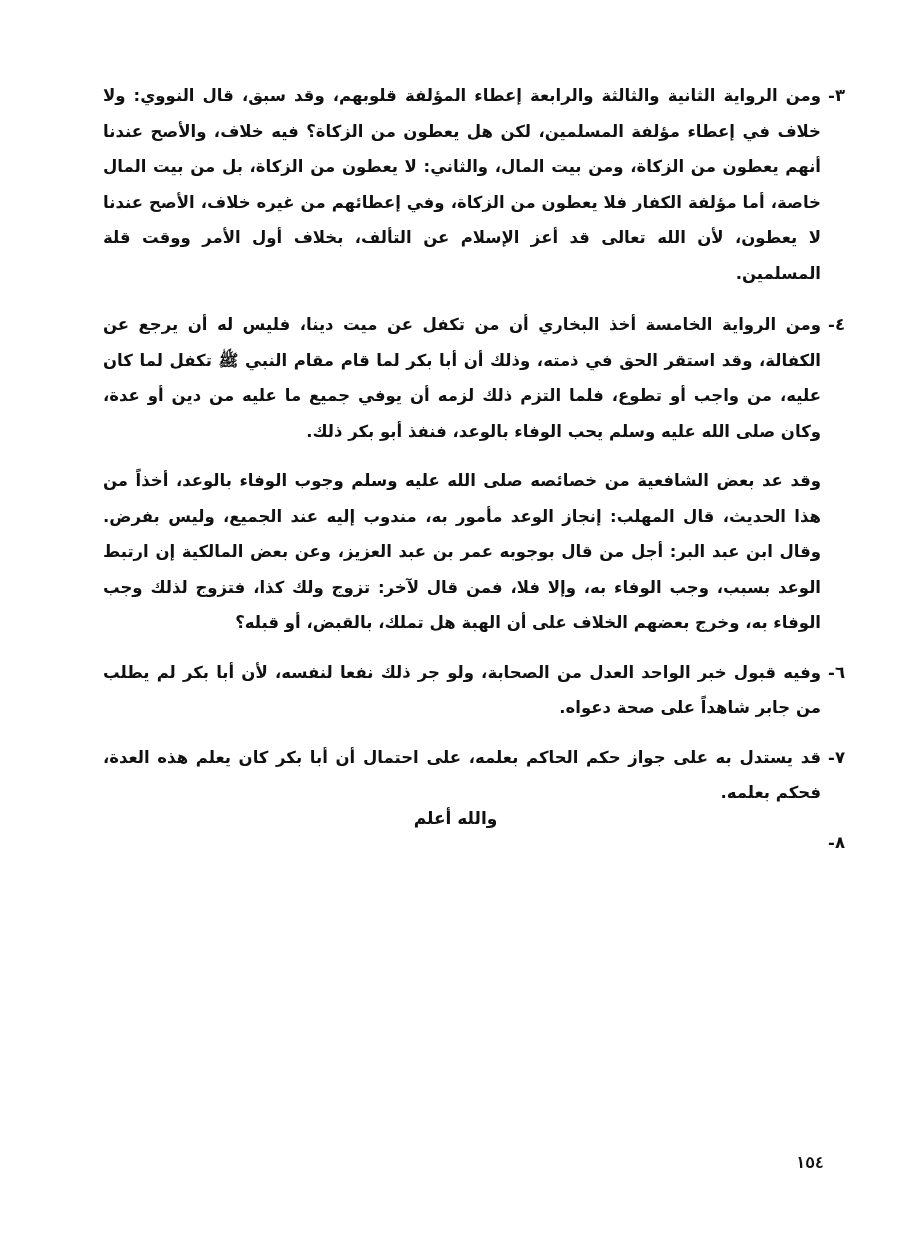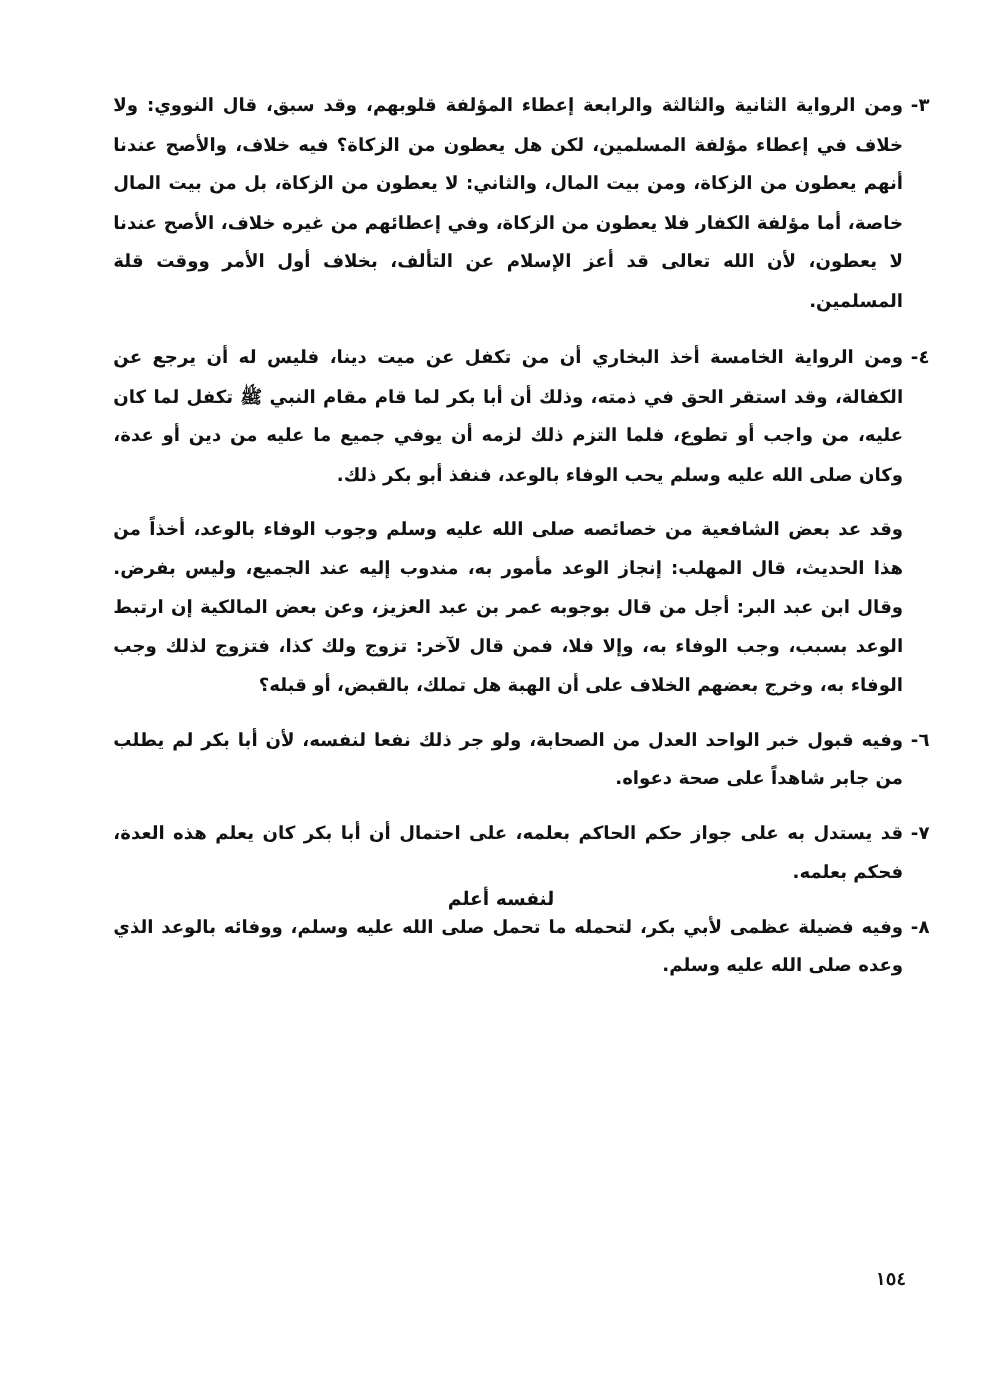--- a/index.html
+++ b/index.html
@@ -103,21 +103,20 @@
       <span>وفيه قبول خبر الواحد العدل من الصحابة، ولو جر ذلك نفعا لنفسه، لأن أبا بكر لم يطلب من جابر شاهداً على صحة دعواه.</span>
     </p>
 
     <p class="para numbered gap-md">
       <span class="num">٧-</span>
       <span>قد يستدل به على جواز حكم الحاكم بعلمه، على احتمال أن أبا بكر كان يعلم هذه العدة، فحكم بعلمه.</span>
     </p>
 
     <p class="para numbered gap-md">
       <span class="num">٨-</span>
-      <span>وفيه فضيلة عظمى لأبي بكر، لتحمله ما تحمل صلى الله عليه وسلم، ووفائه بالوعد الذي وعده صلى الله عليه وسلم.</span>
     </p>
 
   </div>
 
-  <div class="closing">لنفسه أعلم</div>
+  <div class="closing">والله أعلم</div>
 
   <div class="page-number">١٥٤</div>
 </div>
 
 </body></html>

